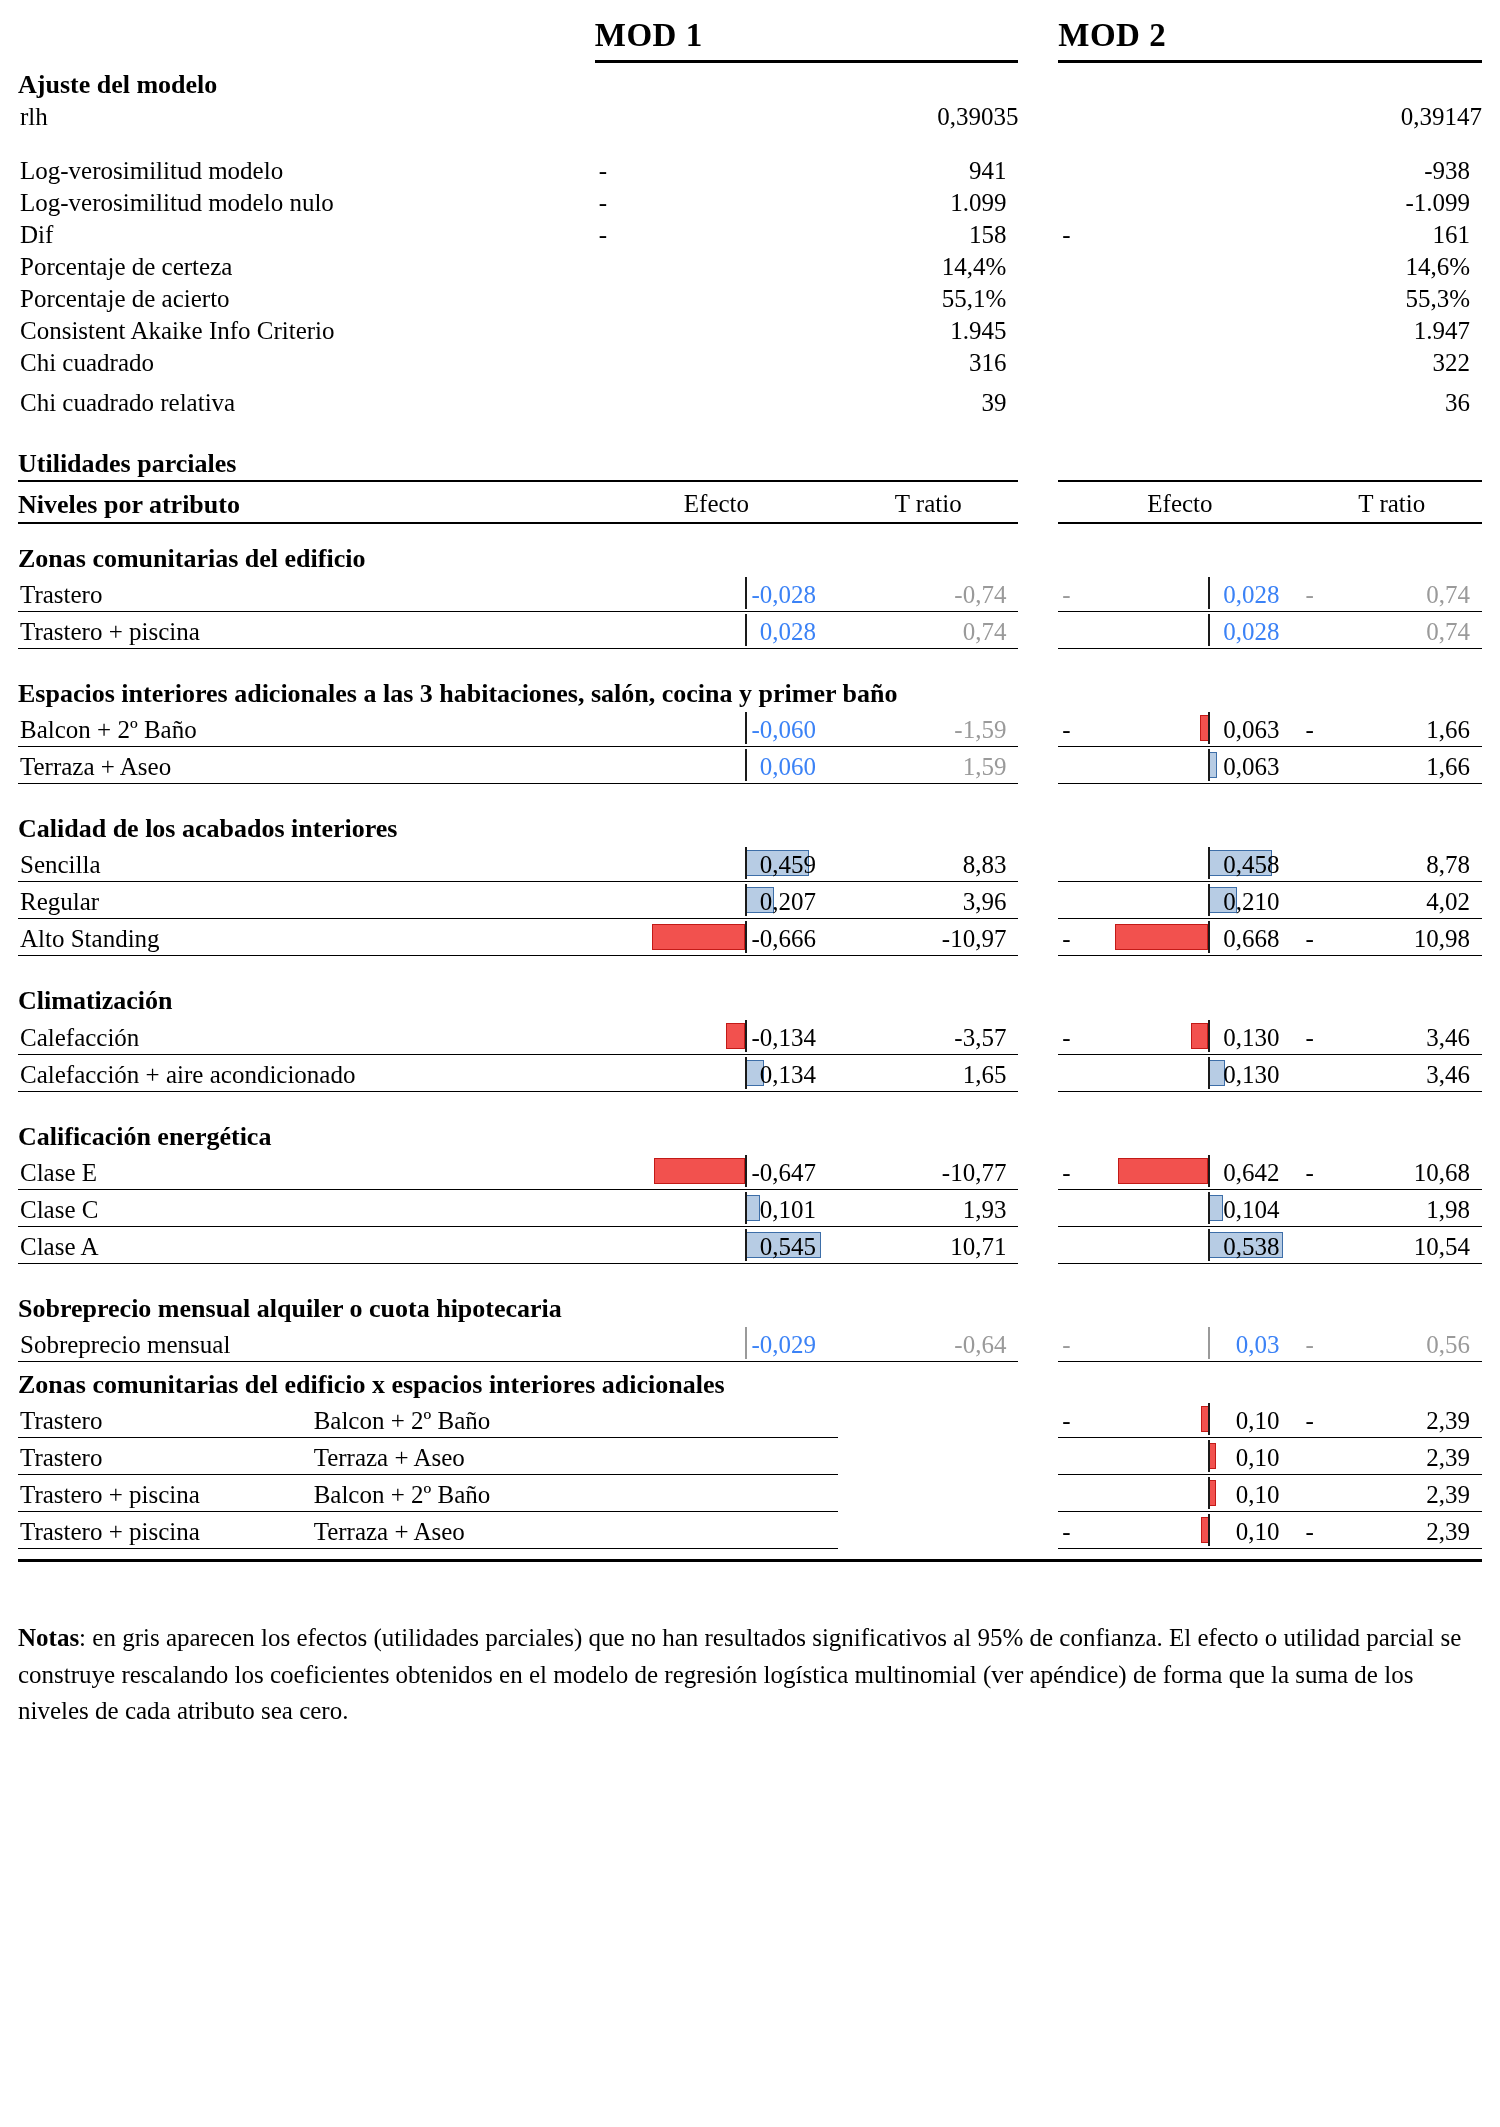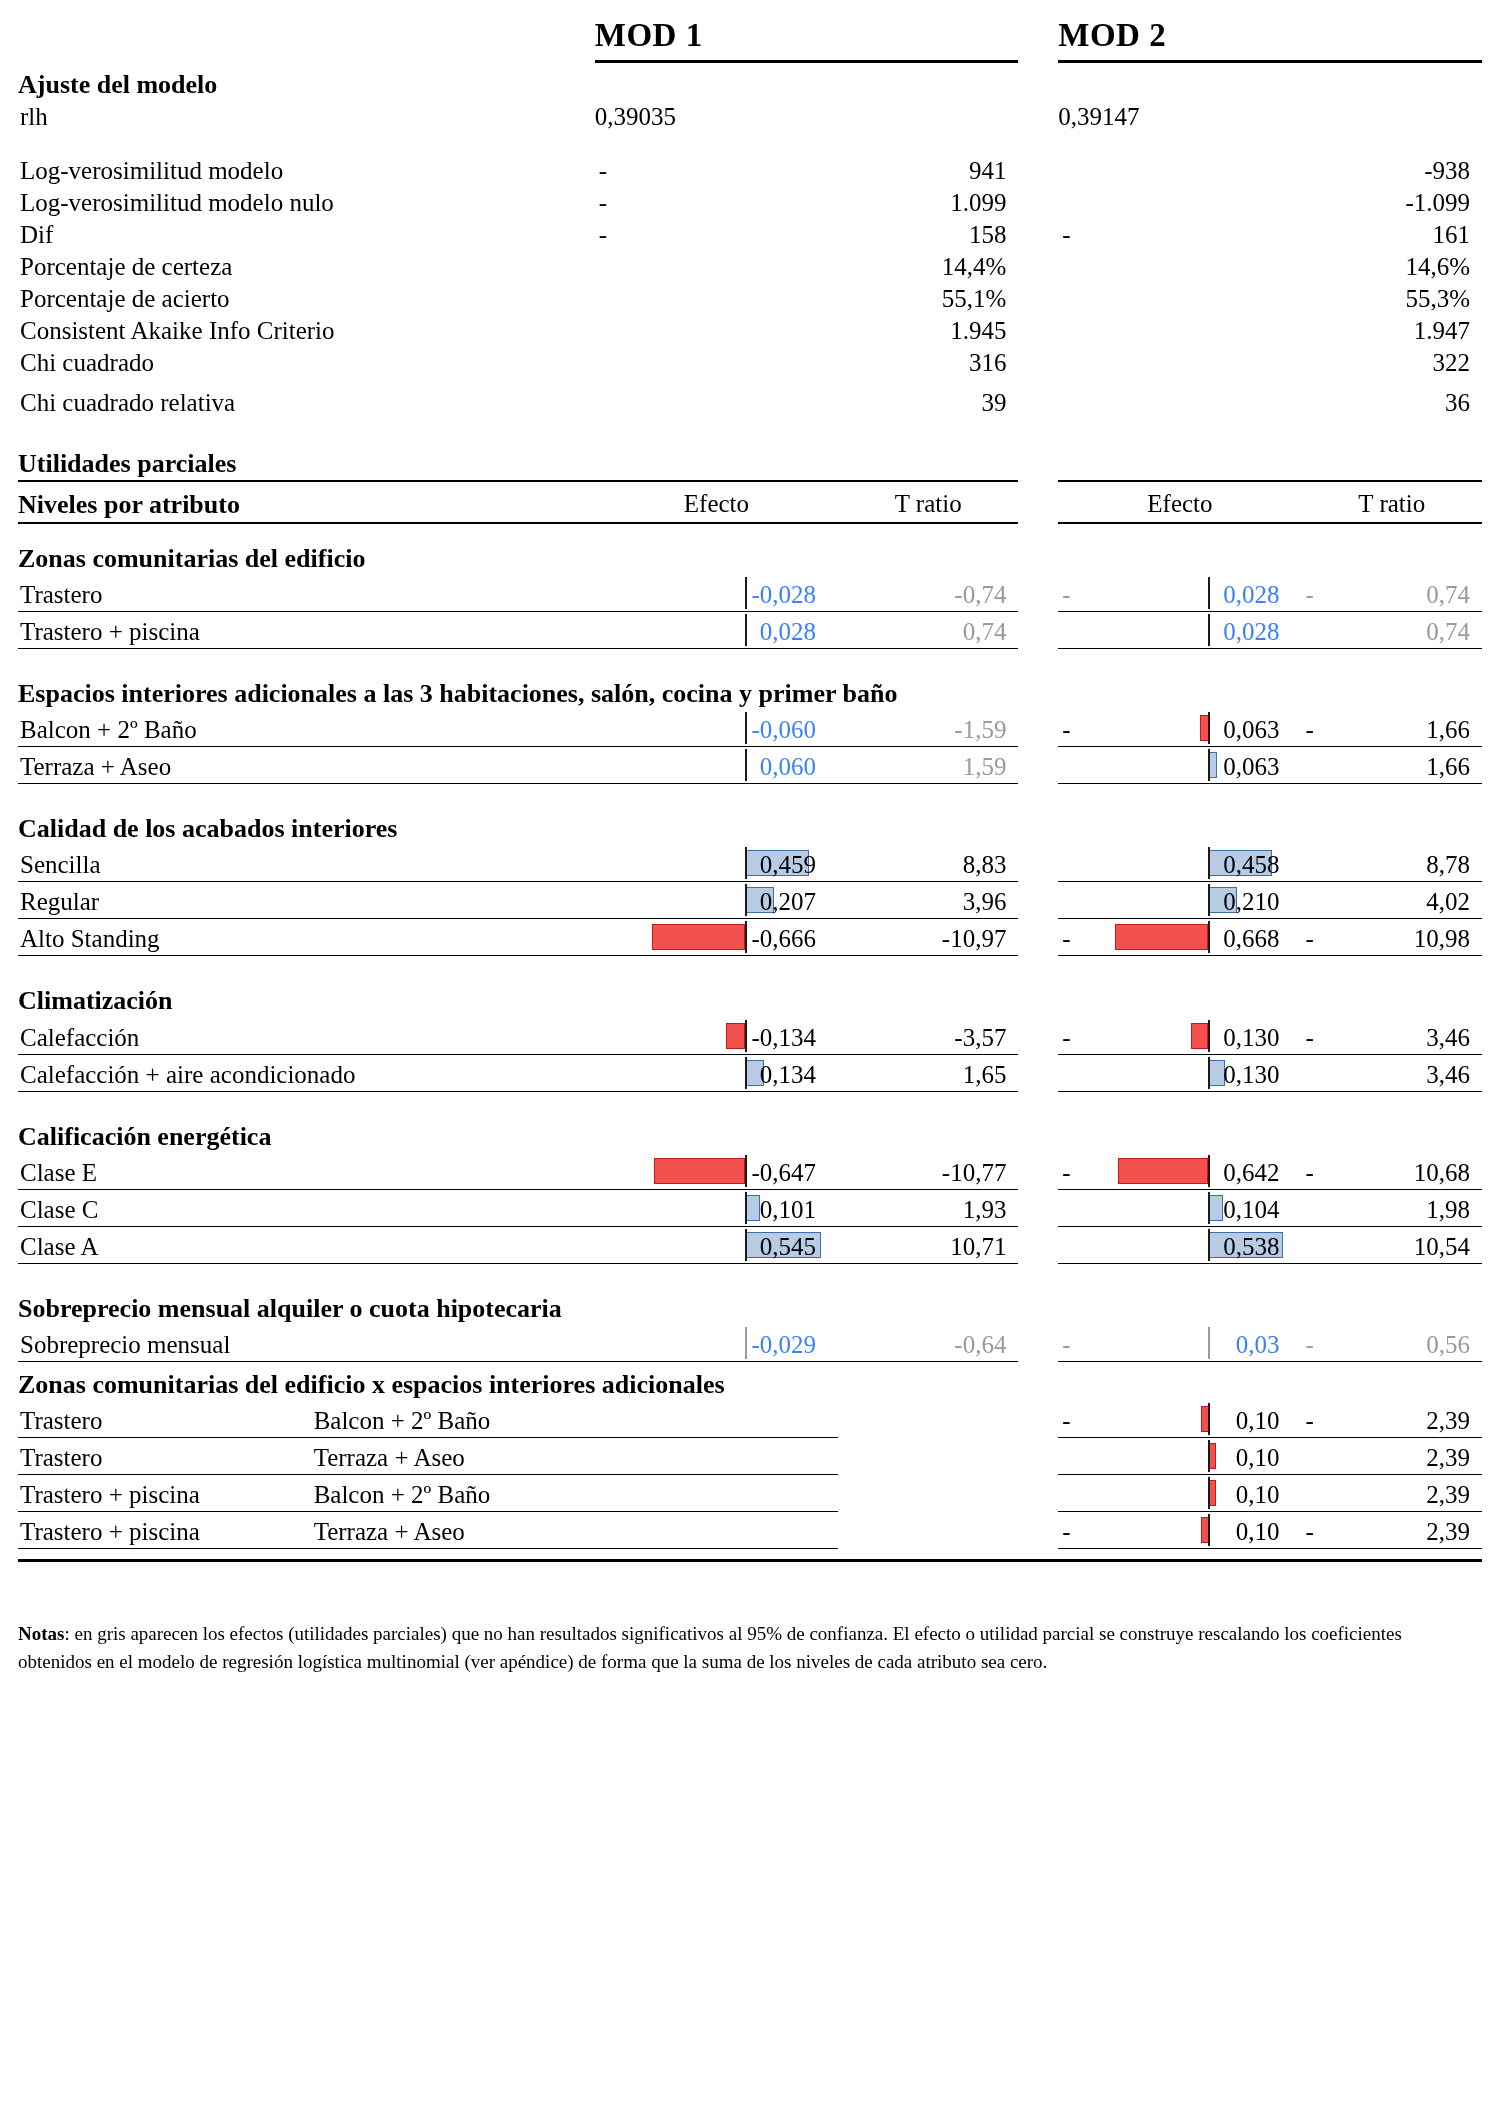--- a/index.html
+++ b/index.html
@@ -107,31 +107,31 @@
   .efecto-hdr{
     text-align:right;
     font-size:25px;
     padding-right:12px;
     padding-bottom:2px;
   }
   .efecto-hdr.c{text-align:center;padding-right:0;}
 
   .notes{
     margin-top:58px;
-    font-size:19px;
+    font-size:25px;
     line-height:1.45;
     width:1460px;
   }
   .notes b{font-weight:bold;}
   .bottom-rule{
     border-top:3px solid #000;
     margin-top:10px;
     width:1464px;
   }
-  .fit-val{ text-align:left; font-size:25px;}
+  .fit-val{ text-align:right; font-size:25px;}
 </style>
 </head>
 <body>
 
 <div class="page">
 
 <table class="main">
   <colgroup>
     <col class="c-label">
         <col class="c-label2">

